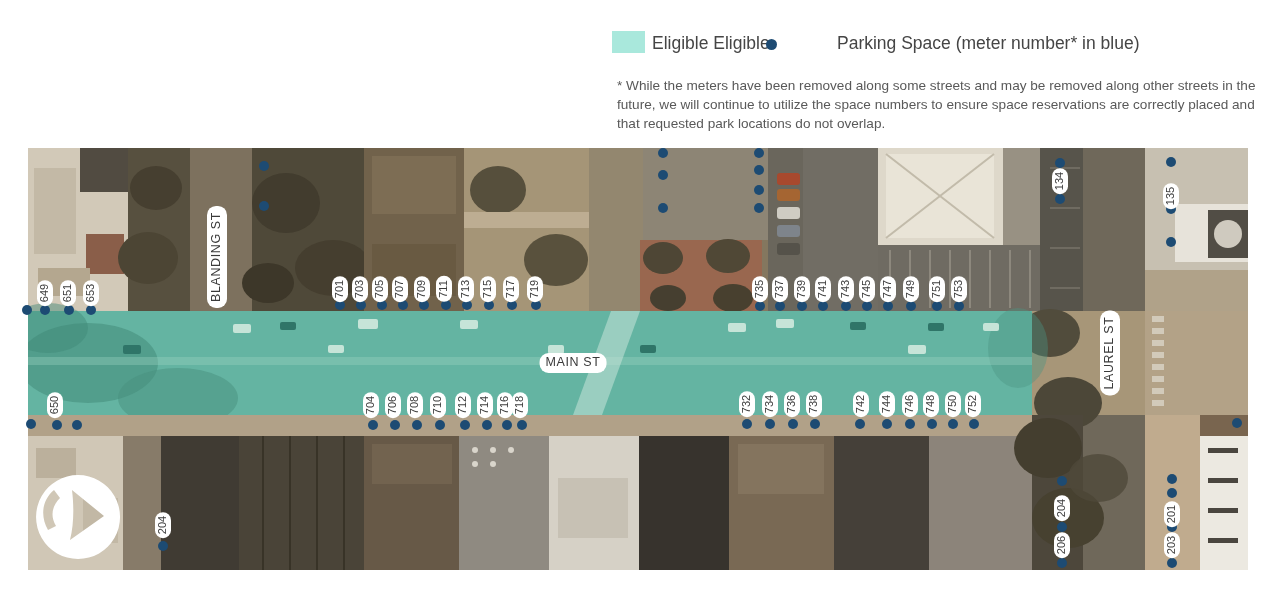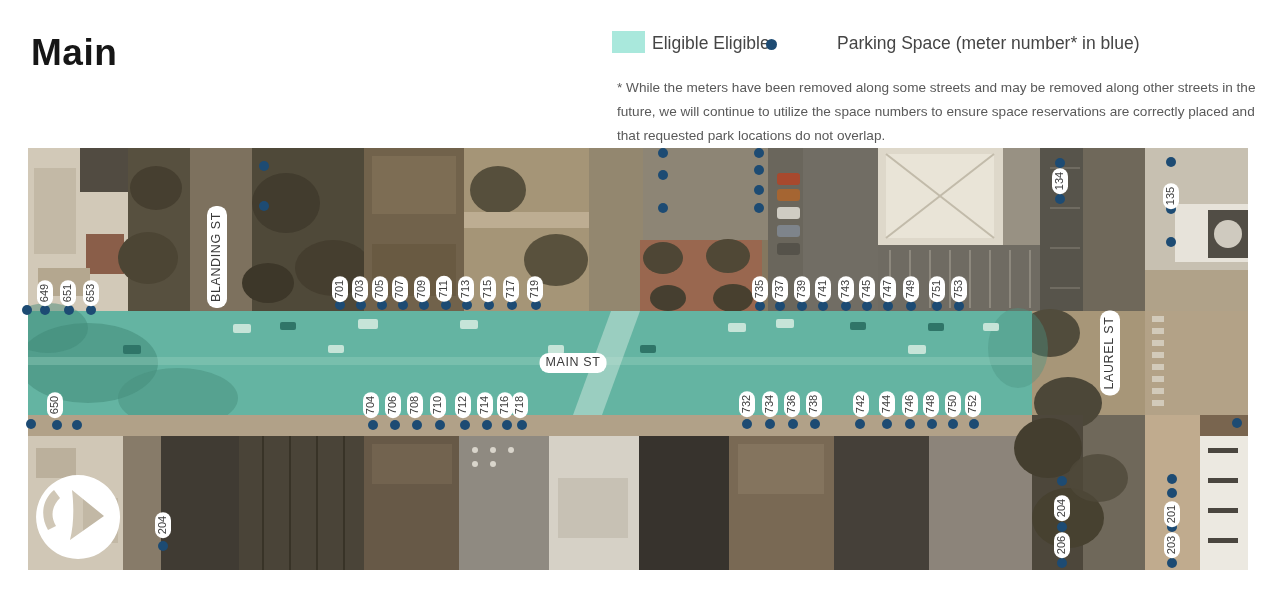--- a/index.html
+++ b/index.html
@@ -25,21 +25,21 @@
     position:absolute;top:33px;font-size:17.5px;color:#454545;white-space:nowrap;
   }
   .legend-label.eligible{left:652px;}
   .legend-label.parking{left:793px;margin-left:44px;}
   .legend-dot{
     position:absolute;left:766px;top:39px;width:11px;height:11px;border-radius:50%;
     background:var(--dot);
   }
   .disclaimer{
     position:absolute;left:617px;top:76px;width:640px;
-    font-size:13.6px;line-height:24px;color:#595959;
+    font-size:13.6px;line-height:19px;color:#595959;
   }
   
   .map{
     position:absolute;left:28px;top:148px;width:1220px;height:422px;overflow:hidden;
     background:#8b7d66;
   }
   .map svg{display:block;width:100%;height:100%;}
   
   #overlay-layer{position:absolute;left:0;top:0;width:1275px;height:600px;pointer-events:none;}
   .dot{
@@ -56,21 +56,20 @@
     font-size:12.5px;line-height:15px;letter-spacing:.6px;padding:2px 6px 3px;
     border-radius:9px;color:#3a3a3a;
   }
 </style>
 </head>
 <body>
 
 <div id="stage">
 
   <div class="title">
-    <div>Main</div>
   </div>
 
   <div class="legend">
     <div class="legend-swatch" style="background: rgb(169, 232, 220);"></div>
     <div class="legend-label eligible">Eligible Eligible</div>
     <div class="legend-dot"></div>
     <div class="legend-label parking">Parking Space (meter number* in blue)</div>
   </div>
 
   <div class="disclaimer">* While the meters have been removed along some streets and may be removed along other streets in the future, we will continue to utilize the space numbers to ensure space reservations are correctly placed and that requested park locations do not overlap.</div>

